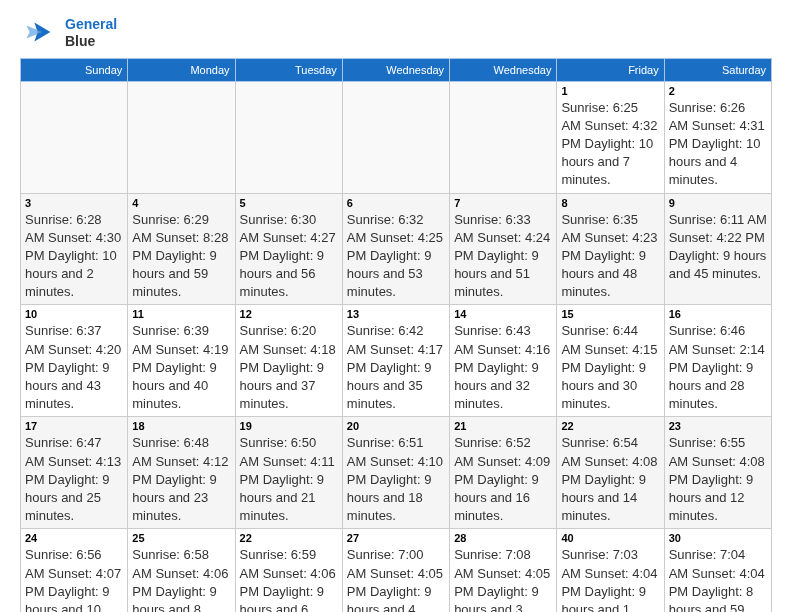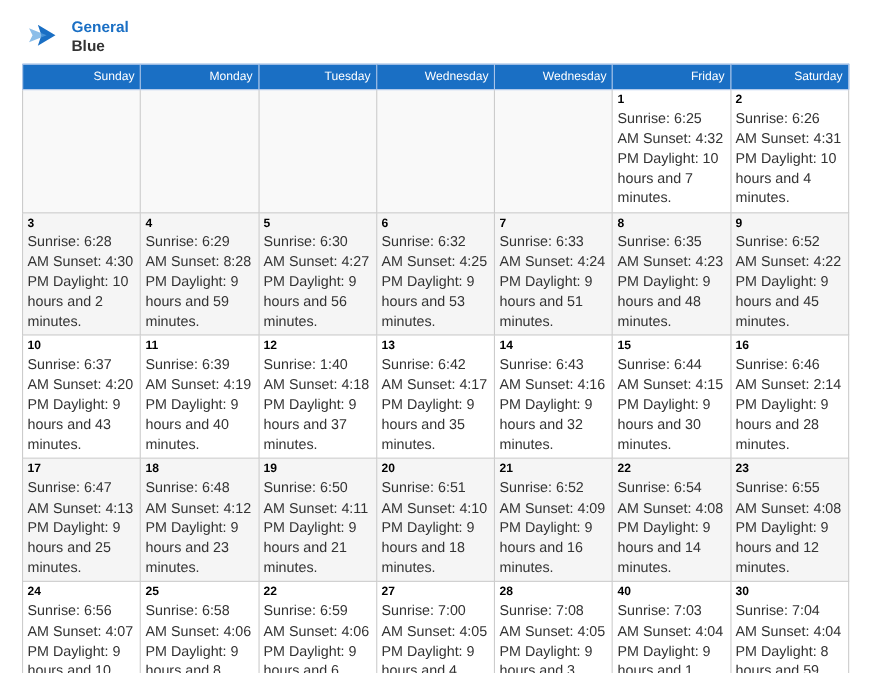--- a/index.html
+++ b/index.html
@@ -183,21 +183,21 @@
           </td>
           <td>
             <span class="day-num">8</span>
             <div class="day-info">Sunrise: 6:35 AM
 Sunset: 4:23 PM
 Daylight: 9 hours
 and 48 minutes.</div>
           </td>
           <td>
             <span class="day-num">9</span>
-            <div class="day-info">Sunrise: 6:52 AM
+            <div class="day-info">Sunrise: 6:11 AM
 Sunset: 4:22 PM
 Daylight: 9 hours
 and 45 minutes.</div>
           </td>
         </tr>
         <tr>
           <td>
             <span class="day-num">10</span>
             <div class="day-info">Sunrise: 6:37 AM
 Sunset: 4:20 PM
@@ -206,21 +206,21 @@
           </td>
           <td>
             <span class="day-num">11</span>
             <div class="day-info">Sunrise: 6:39 AM
 Sunset: 4:19 PM
 Daylight: 9 hours
 and 40 minutes.</div>
           </td>
           <td>
             <span class="day-num">12</span>
-            <div class="day-info">Sunrise: 1:40 AM
+            <div class="day-info">Sunrise: 6:20 AM
 Sunset: 4:18 PM
 Daylight: 9 hours
 and 37 minutes.</div>
           </td>
           <td>
             <span class="day-num">13</span>
             <div class="day-info">Sunrise: 6:42 AM
 Sunset: 4:17 PM
 Daylight: 9 hours
 and 35 minutes.</div>

